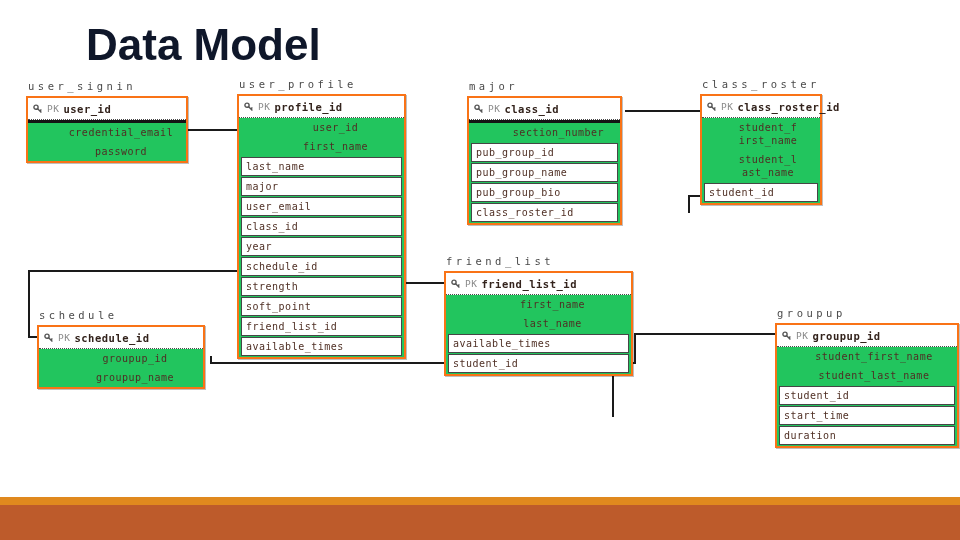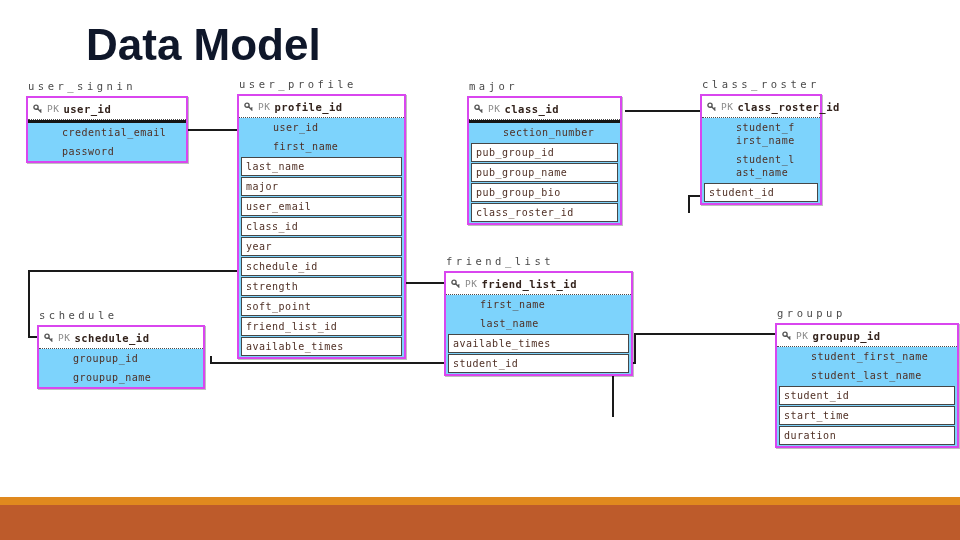--- a/index.html
+++ b/index.html
@@ -3,28 +3,28 @@
 <meta charset="utf-8">
 <style>
   html,body{margin:0;padding:0;}
   body{width:960px;height:540px;position:relative;background:#ffffff;overflow:hidden;
        font-family:"DejaVu Sans Mono", monospace;}
   .slide-title{position:absolute;left:86px;top:20px;font-family:"Liberation Sans",sans-serif;
        font-weight:800;font-size:44px;color:#0f172a;letter-spacing:0px;text-align:center;}
   
   .tbl{position:absolute;z-index:2;}
   .tbl-title{display:block;font-size:10.5px;letter-spacing:3.5px;color:#4a4a4a;margin:0 0 4px 2px;white-space:nowrap;}
-  .tbl-box{background:#7dd3fc;border:2px solid #d946ef;box-shadow:1px 1px 0 rgba(0,0,0,0.25);}
+  .tbl-box{background:#22c55e;border:2px solid #f97316;box-shadow:1px 1px 0 rgba(0,0,0,0.25);}
   .pk-row{background:#ffffff;display:flex;align-items:center;gap:4px;height:15px;padding:3px 5px;
           border-bottom:1px dotted #4a4a4a;}
   .pk-label{font-size:9.5px;color:#8a8a8a;letter-spacing:0.5px;}
   .pk-field{font-size:10.5px;font-weight:bold;color:#33231c;letter-spacing:0.5px;white-space:nowrap;}
   .key{display:inline-flex;width:10px;height:10px;flex:0 0 auto;}
   .sep-thick{height:3px;background:#141414;}
-  .g-row{padding:3px 6px 3px 34px;font-size:10px;line-height:13px;color:#4f2f24;letter-spacing:0.5px;white-space:nowrap;}
+  .g-row{padding:3px 6px 3px 34px;font-size:10px;line-height:13px;color:#4f2f24;letter-spacing:0.5px;white-space:nowrap;text-align:center;}
   .g-row.wrap{white-space:normal;word-break:break-all;padding-right:20px;}
   .w-row{background:#ffffff;border:1px solid #464646;margin:1px 2px;padding:2px 4px;
          font-size:10px;line-height:13px;color:#4f2f24;letter-spacing:0.5px;white-space:nowrap;}
   
   .conn{position:absolute;background:#1a1a1a;z-index:1;}
   
   .bar-thin{position:absolute;left:0;top:497px;width:960px;height:8px;background:#e0891e;}
   .bar-main{position:absolute;left:0;top:505px;width:960px;height:35px;background:#bd5b2b;}
 </style>
 </head>

